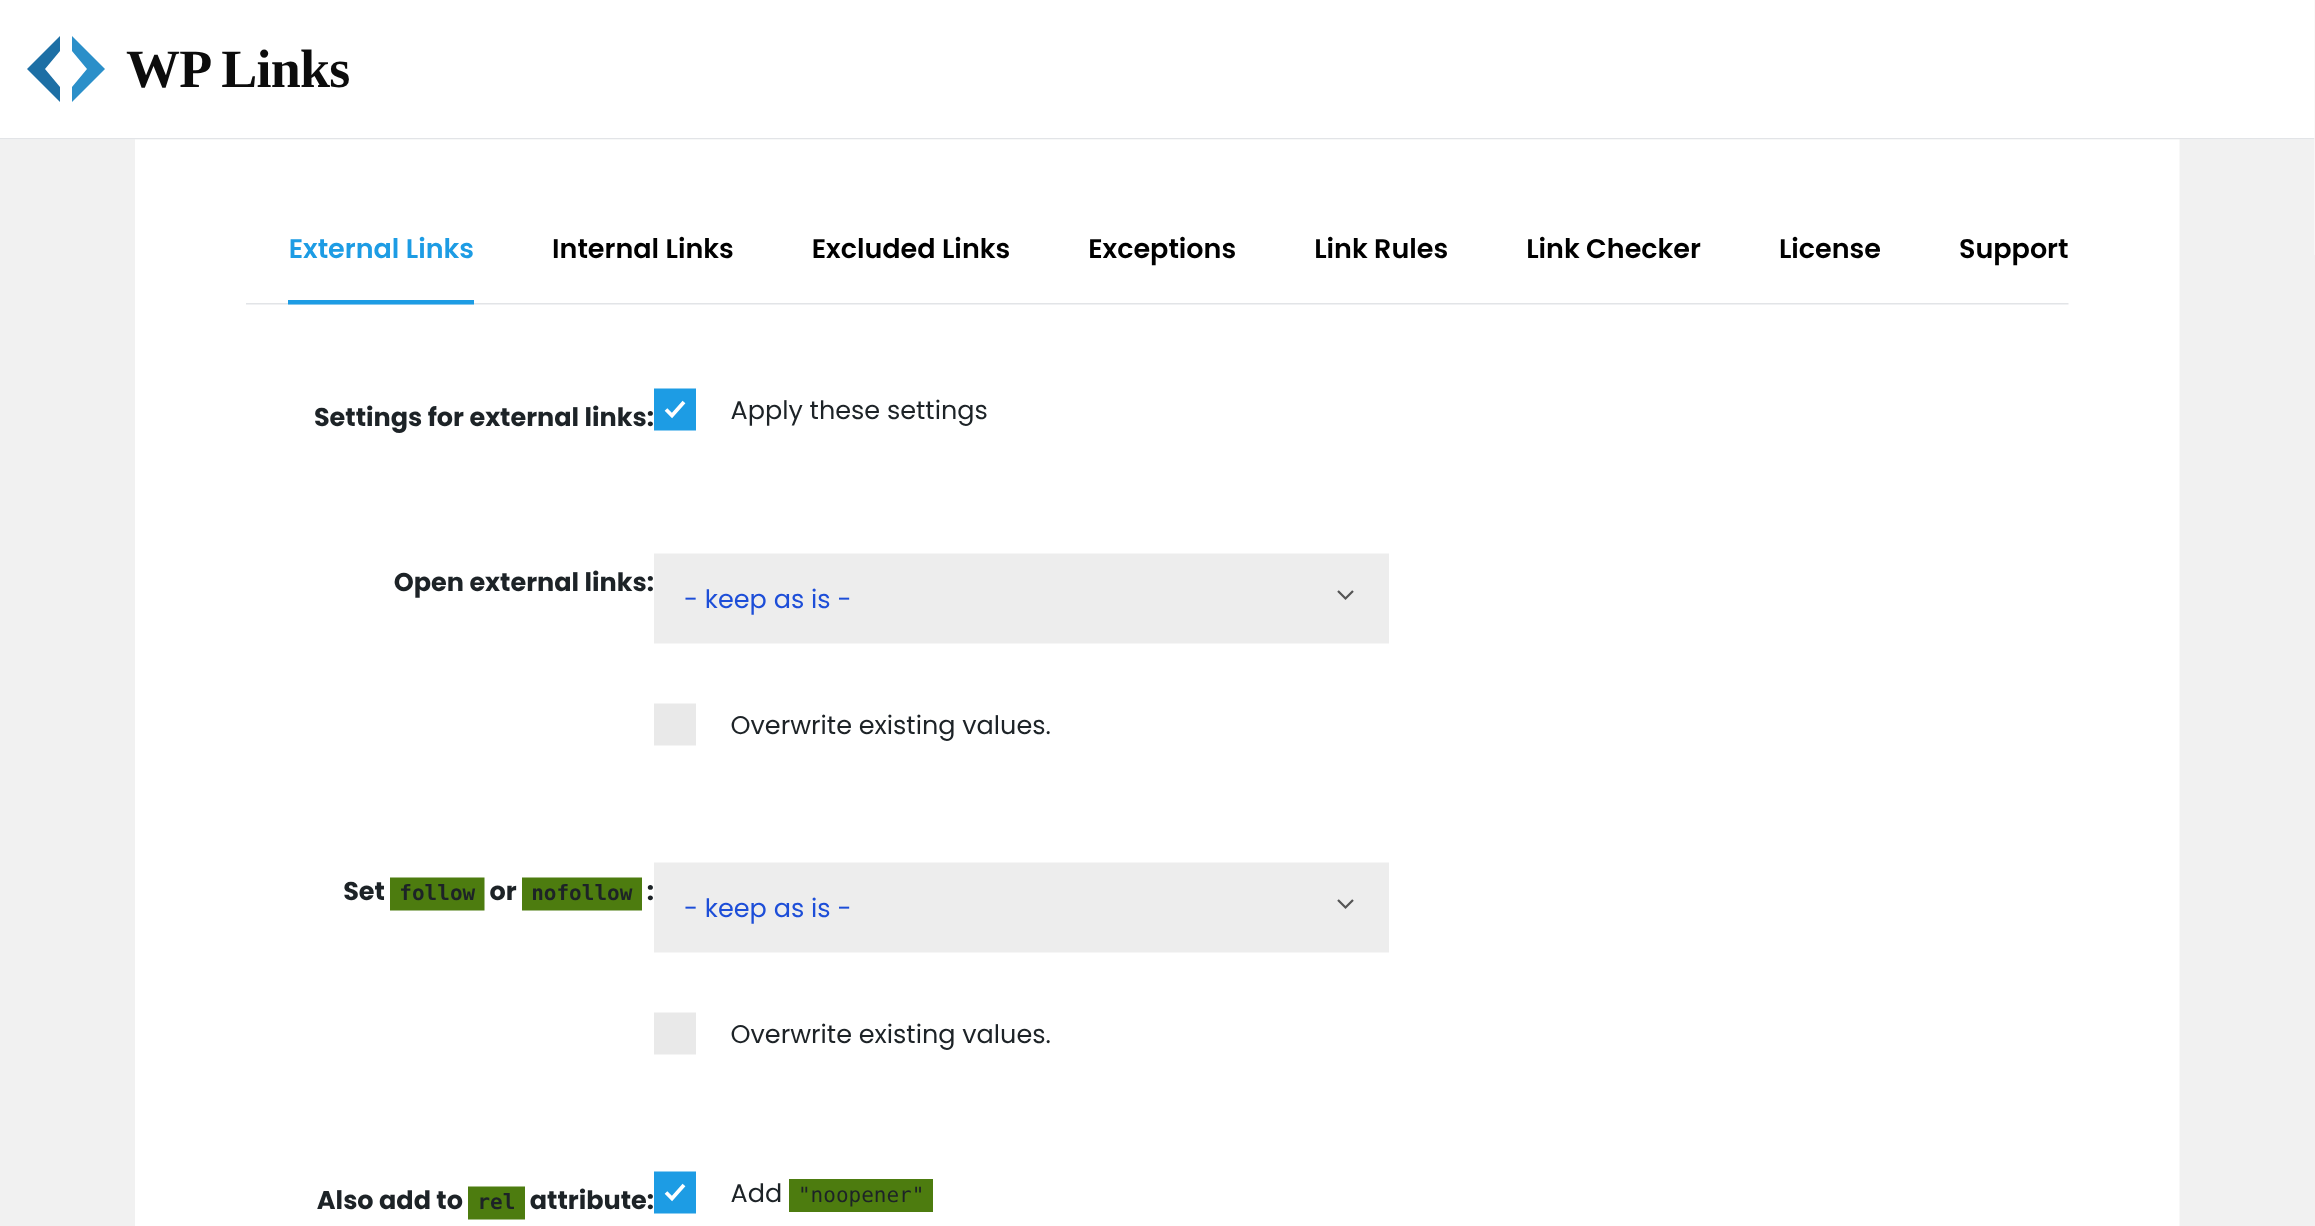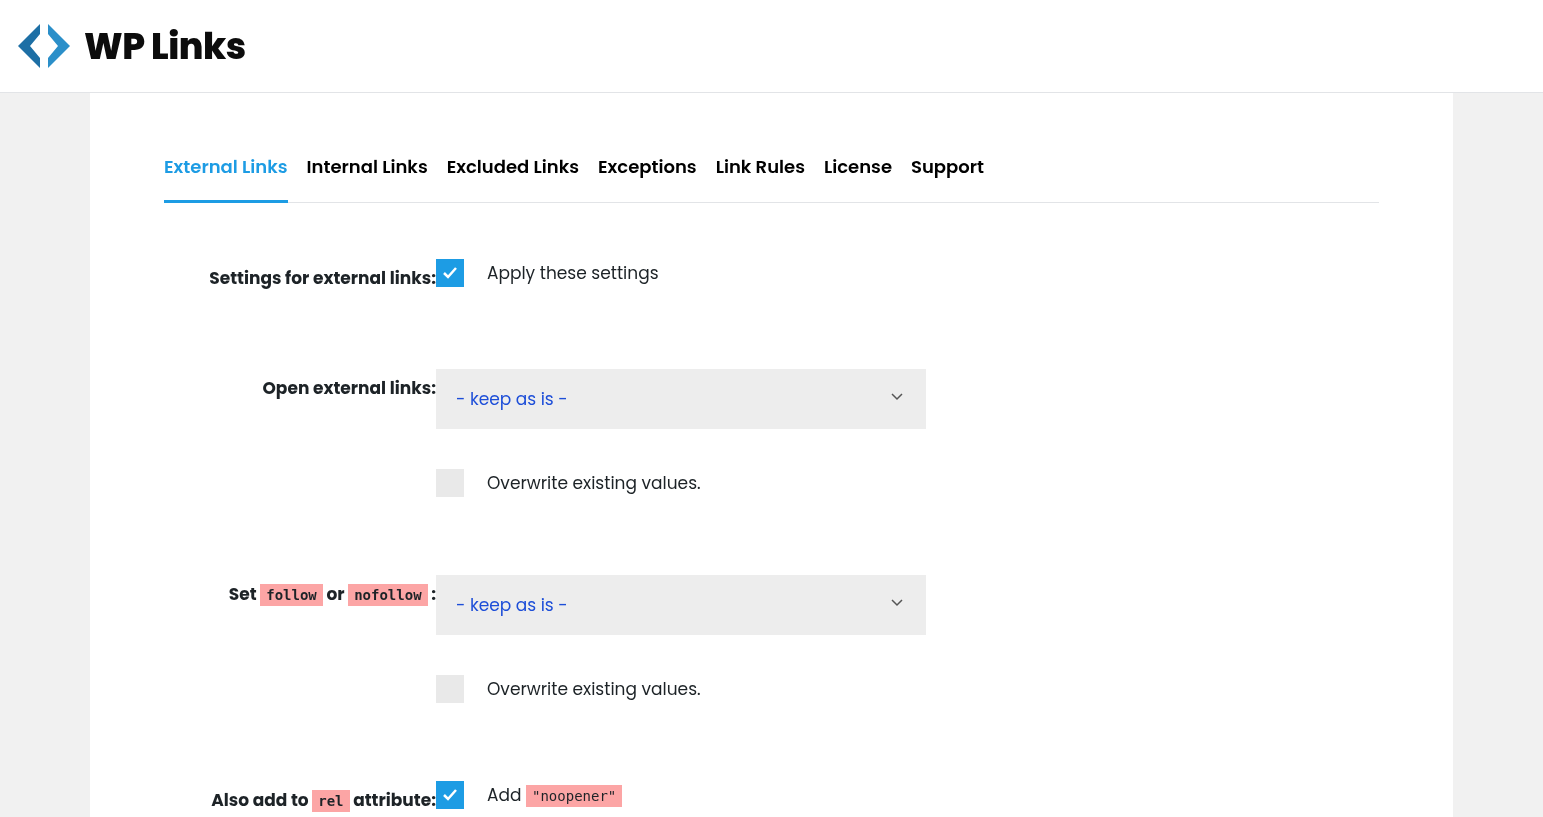--- a/index.html
+++ b/index.html
@@ -1,45 +1,45 @@
 <!DOCTYPE html>
 <html><head>
   <meta charset="utf-8">
   <style>
     * { margin: 0; padding: 0; box-sizing: border-box; }
     body { font-family: 'Poppins', 'Segoe UI', Tahoma, sans-serif; background: #f1f1f1; color: #1d2327; font-size: 16px; }
     
     .header { background: #fff; padding: 18px 16px; border-bottom: 1px solid #e2e4e7; }
     .logo { display: flex; align-items: center; gap: 12px; }
     .logo-icon { width: 56px; height: 56px; display: flex; align-items: center; justify-content: center; }
-    .logo-text { font-size: 36px; font-weight: 800; letter-spacing: -0.5px; color: #0c0c0c; }
+    .logo-text { font-size: 36px; font-weight: 800; letter-spacing: -0.5px; color: #0c0c0c; font-family: Liberation Serif, serif; }
     
     .page { background: #f1f1f1; padding: 0 90px; }
     .panel { background: #fff; padding: 60px 74px 40px 74px; }
     
-    .tabs { display: flex; gap: 19px; border-bottom: 1px solid #e2e4e7; margin-bottom: 56px; }
+    .tabs { display: flex; gap: 52px; border-bottom: 1px solid #e2e4e7; margin-bottom: 56px; justify-content: flex-end; }
     .tab { padding: 0 0 20px 0; font-size: 18px; font-weight: 600; color: #000000; cursor: pointer; border-bottom: 3px solid transparent; margin-bottom: -1px; white-space: nowrap; }
     .tab.active { color: #1d9ce4; border-bottom-color: #1d9ce4; }
     
     .form-row { display: flex; align-items: flex-start; margin-bottom: 28px; text-align: right; }
     .form-label { width: 272px; flex-shrink: 0; font-weight: 700; font-size: 17px; padding-top: 6px; }
     .form-control { flex: 1; max-width: 490px; }
     
     .checkbox-row { display: flex; align-items: center; gap: 23px; }
     .checkbox { width: 28px; height: 28px; border: none; background: #e9e9e9; display: flex; align-items: center; justify-content: center; cursor: pointer; flex-shrink: 0; }
     .checkbox.checked { background: #1d9ce4; }
     .checkbox.checked svg { display: block; }
     .checkbox svg { display: none; }
     .checkbox-label { font-size: 17px; font-weight: 400; }
     
     .select { width: 100%; height: 60px; background: #ededed; border: none; padding: 0 20px; font-size: 17px; color: #1d4ed8; display: flex; align-items: center; justify-content: space-between; cursor: pointer; }
     
     .sub-control { margin-top: 40px; }
     
-    .code { background: #fca5a5; padding: 3px 6px; font-family: Consolas, Monaco, monospace; font-size: 14px; }
+    .code { background: #4d7c0f; padding: 3px 6px; font-family: Consolas, Monaco, monospace; font-size: 14px; }
     
     .spacer { height: 50px; }
   </style>
 </head>
 <body>
 
 <div class="header">
   <div class="logo">
     <div class="logo-icon">
       <svg width="56" height="56" viewBox="0 0 56 56">
@@ -53,20 +53,21 @@
 
 <div class="page">
   <div class="panel">
 
     <div class="tabs">
       <div class="tab active">External Links</div>
       <div class="tab">Internal Links</div>
       <div class="tab">Excluded Links</div>
       <div class="tab">Exceptions</div>
       <div class="tab">Link Rules</div>
+      <div class="tab">Link Checker</div>
       <div class="tab">License</div>
       <div class="tab">Support</div>
     </div>
 
     <div class="form-row">
       <div class="form-label">Settings for external links:</div>
       <div class="form-control">
         <div class="checkbox-row">
           <div class="checkbox checked">
             <svg width="16" height="16" viewBox="0 0 16 16">

